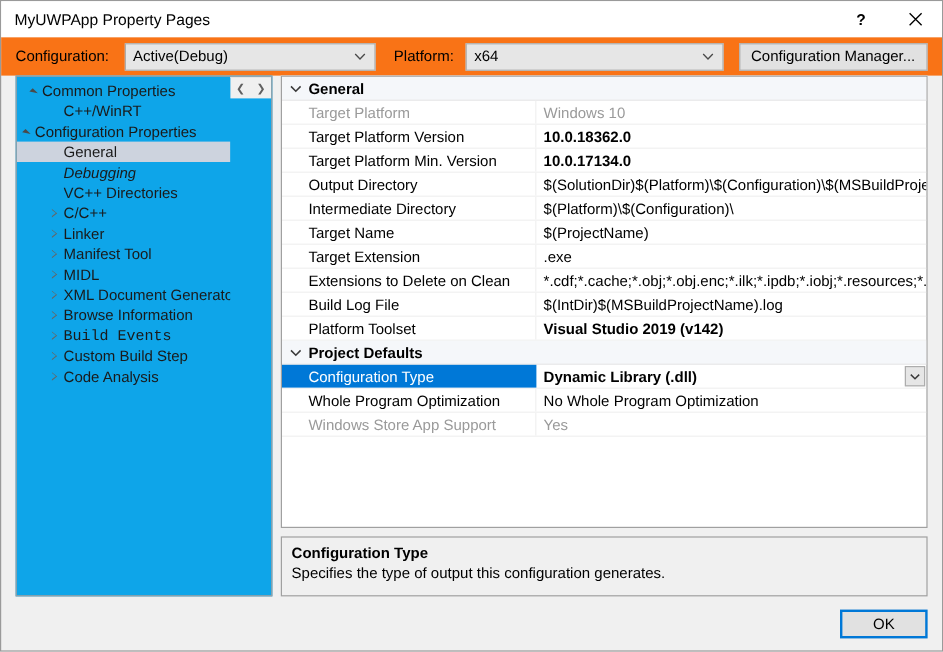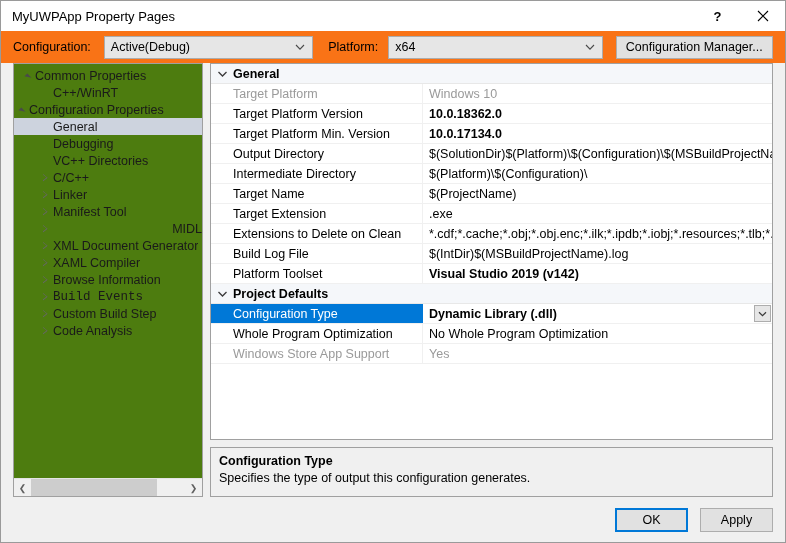--- a/index.html
+++ b/index.html
@@ -119,26 +119,26 @@
     flex: 1;
     display: flex;
     padding: 0 12px;
     gap: 0;
     min-height: 0;
   }
 
   
   .tree-pane {
     box-sizing: border-box;
-    width: 190px;
+    width: 214px;
     flex: none;
     border: 1px solid #a0a0a0;
-    background: #4d7c0f;
-    display: flex;
-    flex-direction: column;
+    background: #0ea5e9;
+    display: flex;
+    flex-direction: row;
     overflow: hidden;
   }
   .tree-scroll {
     flex: 1;
     overflow: hidden;
     padding-top: 3px;
     position: relative;
   }
   .tnode {
     height: 17px;
@@ -412,21 +412,21 @@
           <div class="tnode" style="padding-left: 0;">
             <span class="tw">
               <span class="tri-open"></span>
             </span>
             <span class="tlabel">Configuration Properties</span>
           </div>
           <div class="tnode sel" style="padding-left: 24px;">
             <span class="tw"></span>
             <span class="tlabel">General</span>
           </div>
-          <div class="tnode" style="padding-left: 24px;">
+          <div class="tnode" style="padding-left: 24px; font-style: italic;">
             <span class="tw"></span>
             <span class="tlabel">Debugging</span>
           </div>
           <div class="tnode" style="padding-left: 24px;">
             <span class="tw"></span>
             <span class="tlabel">VC++ Directories</span>
           </div>
           <div class="tnode" style="padding-left: 24px;">
             <span class="tw">
               <span class="tri-closed"></span>
@@ -438,37 +438,31 @@
               <span class="tri-closed"></span>
             </span>
             <span class="tlabel">Linker</span>
           </div>
           <div class="tnode" style="padding-left: 24px;">
             <span class="tw">
               <span class="tri-closed"></span>
             </span>
             <span class="tlabel">Manifest Tool</span>
           </div>
-          <div class="tnode" style="padding-left: 24px; justify-content: space-between;">
+          <div class="tnode" style="padding-left: 24px;">
             <span class="tw">
               <span class="tri-closed"></span>
             </span>
             <span class="tlabel">MIDL</span>
           </div>
           <div class="tnode" style="padding-left: 24px;">
             <span class="tw">
               <span class="tri-closed"></span>
             </span>
             <span class="tlabel">XML Document Generator</span>
-          </div>
-          <div class="tnode" style="padding-left: 24px;">
-            <span class="tw">
-              <span class="tri-closed"></span>
-            </span>
-            <span class="tlabel">XAML Compiler</span>
           </div>
           <div class="tnode" style="padding-left: 24px;">
             <span class="tw">
               <span class="tri-closed"></span>
             </span>
             <span class="tlabel">Browse Information</span>
           </div>
           <div class="tnode" style="padding-left: 24px; font-family: Liberation Mono, monospace;">
             <span class="tw">
               <span class="tri-closed"></span>
@@ -576,16 +570,15 @@
 
       <div class="desc-pane">
         <div class="desc-title">Configuration Type</div>
         <div class="desc-body">Specifies the type of output this configuration generates.</div>
       </div>
     </div>
   </div>
 
   <div class="footer">
     <div class="pushbtn default">OK</div>
-    <div class="pushbtn">Apply</div>
   </div>
 
 </div>
 
 </body></html>

